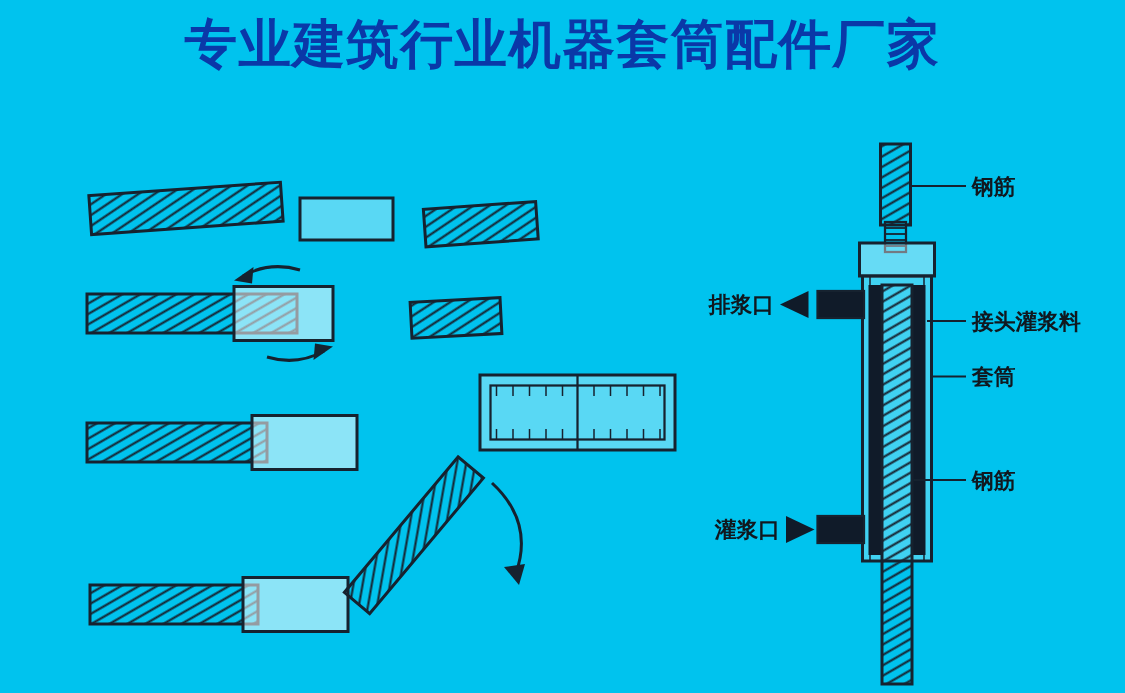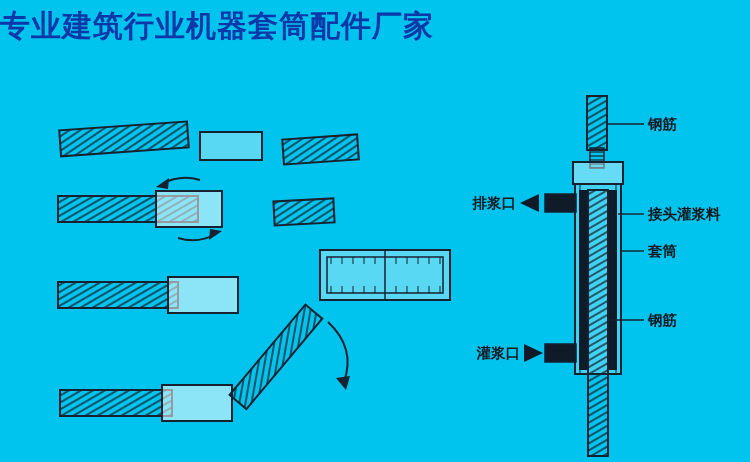--- a/index.html
+++ b/index.html
@@ -7,22 +7,22 @@
   body {
     background: #00c3ee;
     font-family: "Liberation Sans", sans-serif;
     position: relative;
     overflow: hidden;
   }
   .page { position: absolute; inset: 0; width: 750px; height: 462px; }
   .title {
     position: absolute;
     top: 6px; left: 0; width: 100%;
-    text-align: left;
-    font-size: 30px;
+    text-align: center;
+    font-size: 35px;
     font-weight: 800;
     letter-spacing: 1px;
     color: #0a38a8;
     font-family: "Liberation Sans", sans-serif;
   }
   .diagram { position: absolute; }
   .left-diagram  { left: 28px;  top: 92px; }
   .right-diagram { left: 468px; top: 94px; }
   svg text {
     font-family: "Liberation Serif", serif;

